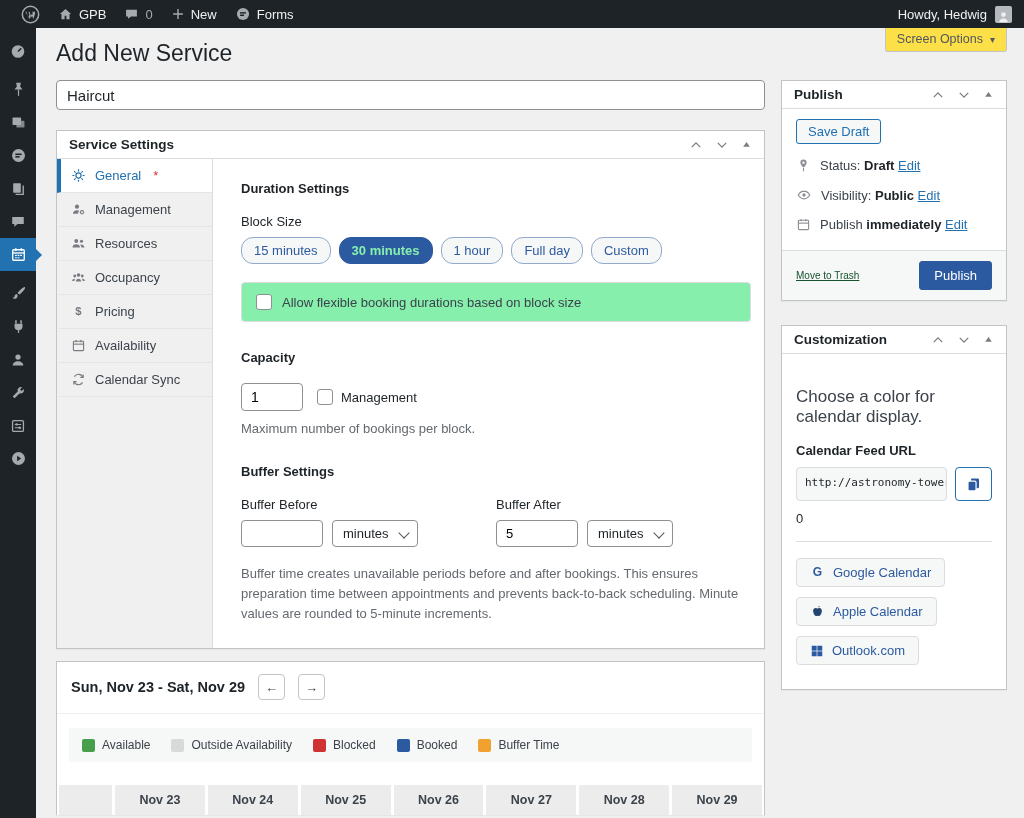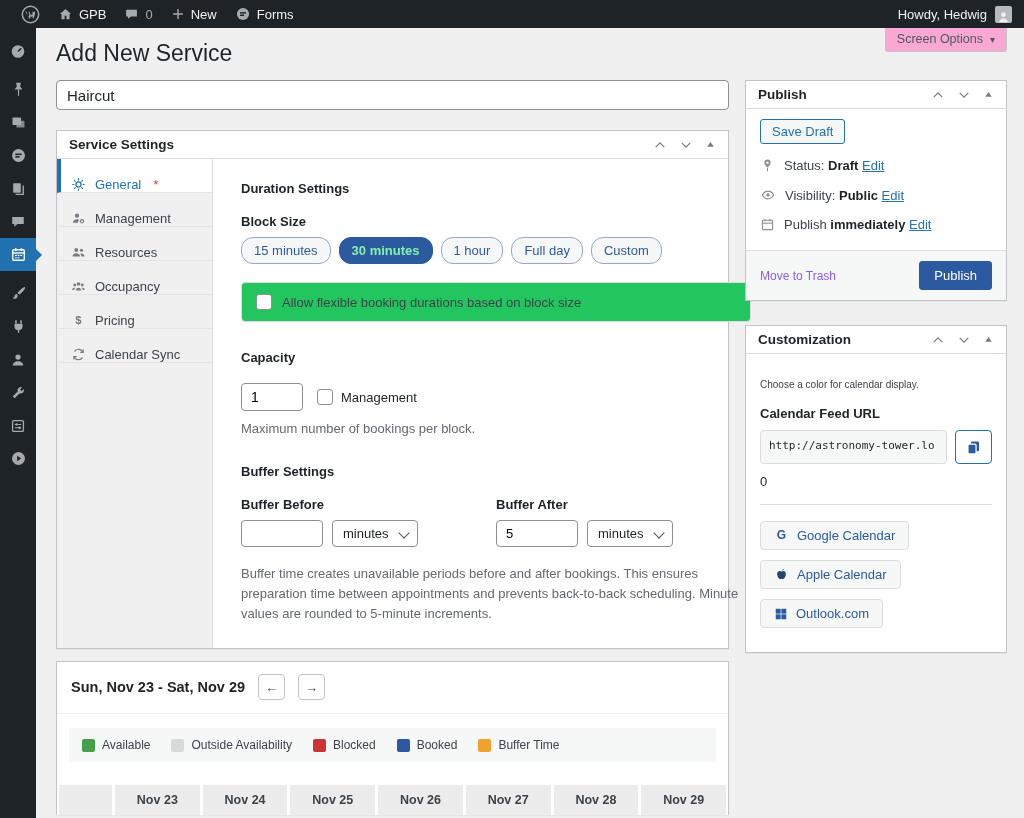--- a/index.html
+++ b/index.html
@@ -37,32 +37,32 @@
   .side-item.active { background: #2271b1; color: #fff; }
   .side-item.active::after {
     content: ""; position: absolute; right: -6px; top: 50%; margin-top: -6px;
     border: 6px solid transparent; border-left-color: #2271b1; border-right-width: 0;
   }
   .side-sep { height: 6px; }
 
   
   .screen-options {
     position: absolute; top: 28px; right: 17px; z-index: 45;
-    background: #f9a8d4; border: 1px solid #c3c4c7; border-top: none;
+    background: #fde047; border: 1px solid #c3c4c7; border-top: none;
     padding: 4px 11px 5px; font-size: 12.5px; color: #50575e;
     display: flex; align-items: center; gap: 7px; border-radius: 0 0 3px 3px;
   }
   .screen-options .caret { font-size: 10px; color: #50575e; }
 
   
   .content { margin-left: 36px; padding: 28px 17px 0 20px; }
   .page-title { font-size: 23px; font-weight: 500; color: #1d2327; padding: 12px 0 13px; }
   .columns { display: flex; gap: 16px; align-items: flex-start; }
   .main-col { flex: 1; min-width: 0; }
-  .side-col { width: 262px; flex: none; }
+  .side-col { width: 226px; flex: none; }
 
   .title-input {
     width: 100%; height: 30px; padding: 3px 10px; font-size: 15px;
     border: 1px solid #8c8f94; border-radius: 4px; background: #fff; color: #1d2327;
     margin-bottom: 20px; outline: none;
   }
 
   
   .postbox { background: #fff; border: 1px solid #c3c4c7; box-shadow: 0 1px 1px rgba(0,0,0,.04); }
   .postbox-header {
@@ -70,42 +70,42 @@
     padding: 0 12px; border-bottom: 1px solid #dcdcde;
   }
   .postbox-title { font-size: 13.5px; font-weight: 700; color: #1d2327; }
   .handles { display: flex; align-items: center; gap: 12px; color: #787c82; }
   .handle-btn { background: none; border: none; color: #787c82; padding: 0; display: flex; }
 
   
   .ss-body { display: flex; align-items: stretch; }
   .tabs { width: 156px; flex: none; background: #f0f0f1; border-right: 1px solid #dcdcde; }
   .tab {
-    height: 34px; display: flex; align-items: flex-end; gap: 9px; padding: 0 10px;
+    height: 34px; display: flex; align-items: center; gap: 9px; padding: 0 10px;
     font-size: 13px; color: #3c434a; border-bottom: 1px solid #e3e4e6;
     border-left: 4px solid transparent; cursor: pointer;
   }
   .tab svg { color: #787c82; flex: none; }
   .tab.active { background: #fff; color: #2271b1; border-left-color: #2271b1; }
   .tab.active svg { color: #2271b1; }
   .req { color: #d63638; margin-left: 3px; }
 
   .tab-content { flex: 1; padding: 22px 28px 24px; }
   .section-heading { font-size: 13px; font-weight: 700; color: #1d2327; margin-bottom: 18px; }
-  .field-label { font-size: 13px; font-weight: 700; color: #1d2327; margin-bottom: 8px; }
+  .field-label { font-size: 13px; font-weight: 400; color: #1d2327; margin-bottom: 8px; }
 
   .block-row { display: flex; gap: 8px; }
   .block-btn {
     font-size: 13px; color: #2c5aa0; background: #f6f7f7; border: 1px solid #92a9cb;
     border-radius: 12px; padding: 5px 12px;
   }
   .block-btn.selected { background: #2c5aa0; border-color: #2c5aa0; color: #86efac; font-weight: 600; }
 
   .flex-panel {
-    margin-top: 18px; background: #22c55e; border: 1px solid #dcdcde; border-radius: 4px;
+    margin-top: 18px; background: #86efac; border: 1px solid #dcdcde; border-radius: 4px;
     padding: 11px 14px; display: flex; align-items: flex-end; gap: 10px; color: #3c434a;
   }
   .checkbox {
     appearance: none; -webkit-appearance: none; width: 16px; height: 16px; flex: none;
     border: 1px solid #8c8f94; border-radius: 3px; background: #fff; margin: 0; cursor: pointer;
   }
 
   .spacer-28 { height: 28px; }
   .capacity-row { display: flex; align-items: center; gap: 14px; }
   .num-input { width: 62px; padding: 5px 9px; font-size: 14px; border: 1px solid #8c8f94; border-radius: 4px; outline: none; }
@@ -154,33 +154,33 @@
     border-radius: 3px; padding: 4px 11px; font-size: 13px;
   }
   .pub-row { display: flex; align-items: center; gap: 9px; margin: 14px 0; font-size: 13px; color: #3c434a; }
   .pub-row svg { color: #8c8f94; flex: none; }
   .pub-row b { color: #1d2327; }
   .edit-link { color: #2271b1; text-decoration: underline; cursor: pointer; }
   .pub-footer {
     display: flex; align-items: center; justify-content: space-between;
     background: #f6f7f7; border-top: 1px solid #dcdcde; padding: 10px 14px;
   }
-  .trash-link { color: #8b5cf6; font-size: 12px; cursor: pointer; }
+  .trash-link { color: #14532d; text-decoration: underline; font-size: 10px; cursor: pointer; }
   .publish-btn {
     background: #2c5aa0; border: 1px solid #2c5aa0; color: #fff;
     border-radius: 3px; padding: 6px 14px; font-size: 13px;
   }
 
   
   .custom-box { margin-top: 24px; }
   .cust-body { padding: 13px 14px 14px; }
   .color-row { display: flex; align-items: center; gap: 13px; }
   .color-circle { width: 28px; height: 28px; border-radius: 50%; cursor: pointer; }
   .color-hex { font-size: 13px; color: #1d2327; }
-  .color-help { margin-top: 12px; color: #3c434a; font-size: 10px; }
+  .color-help { margin-top: 20px; color: #3c434a; font-size: 17px; }
   .feed-label { margin-top: 16px; font-size: 13px; font-weight: 700; }
   .url-row { display: flex; gap: 8px; margin-top: 9px; }
   .url-box {
     flex: 1; min-width: 0; background: #f6f7f7; border: 1px solid #dcdcde; border-radius: 4px;
     padding: 8px 8px; font-family: "DejaVu Sans Mono", monospace; font-size: 11px;
     white-space: nowrap; overflow: hidden; color: #1d2327;
   }
   .copy-btn {
     width: 37px; height: 34px; flex: none; background: #fff; border: 1px solid #2271b1;
     border-radius: 4px; display: flex; align-items: center; justify-content: center;
@@ -432,20 +432,28 @@
                   <circle cx="10" cy="6.6" r="2.4" fill="currentColor"></circle>
                   <path fill="currentColor" d="M6.4 15.4c0-2.4 1.6-3.8 3.6-3.8s3.6 1.4 3.6 3.8zM1.6 14.6c0-1.9 1.4-3 3.2-3l.9.1a5.6 5.6 0 0 0-1.3 2.9zM15.6 14.6a5.6 5.6 0 0 0-1.3-2.9l.9-.1c1.8 0 3.2 1.1 3.2 3z"></path>
                 </svg>
               <span>Occupancy</span>
             </div>
             <div class="tab">
               <svg width="15" height="15" viewBox="0 0 20 20">
                   <text x="10" y="15" text-anchor="middle" font-size="15" font-weight="bold" fill="currentColor" font-family="Liberation Sans, sans-serif">$</text>
                 </svg>
               <span>Pricing</span>
+            </div>
+            <div class="tab">
+              <svg width="15" height="15" viewBox="0 0 20 20">
+                  <rect x="3.2" y="4.4" width="13.6" height="12.4" rx="1.2" fill="none" stroke="currentColor" stroke-width="1.5"></rect>
+                  <path d="M3.2 8.2h13.6" stroke="currentColor" stroke-width="1.5"></path>
+                  <path d="M6.8 2.6v3.2M13.2 2.6v3.2" stroke="currentColor" stroke-width="1.6"></path>
+                </svg>
+              <span>Availability</span>
             </div>
             <div class="tab">
               <svg width="15" height="15" viewBox="0 0 20 20">
                   <path d="M15.8 7.2A6.2 6.2 0 0 0 4.6 6.1M4.2 12.8a6.2 6.2 0 0 0 11.2 1.1" fill="none" stroke="currentColor" stroke-width="1.6"></path>
                   <path d="M16.2 3.4v3.8h-3.8M3.8 16.6v-3.8h3.8" fill="none" stroke="currentColor" stroke-width="1.6"></path>
                 </svg>
               <span>Calendar Sync</span>
             </div>
           </div>
 

